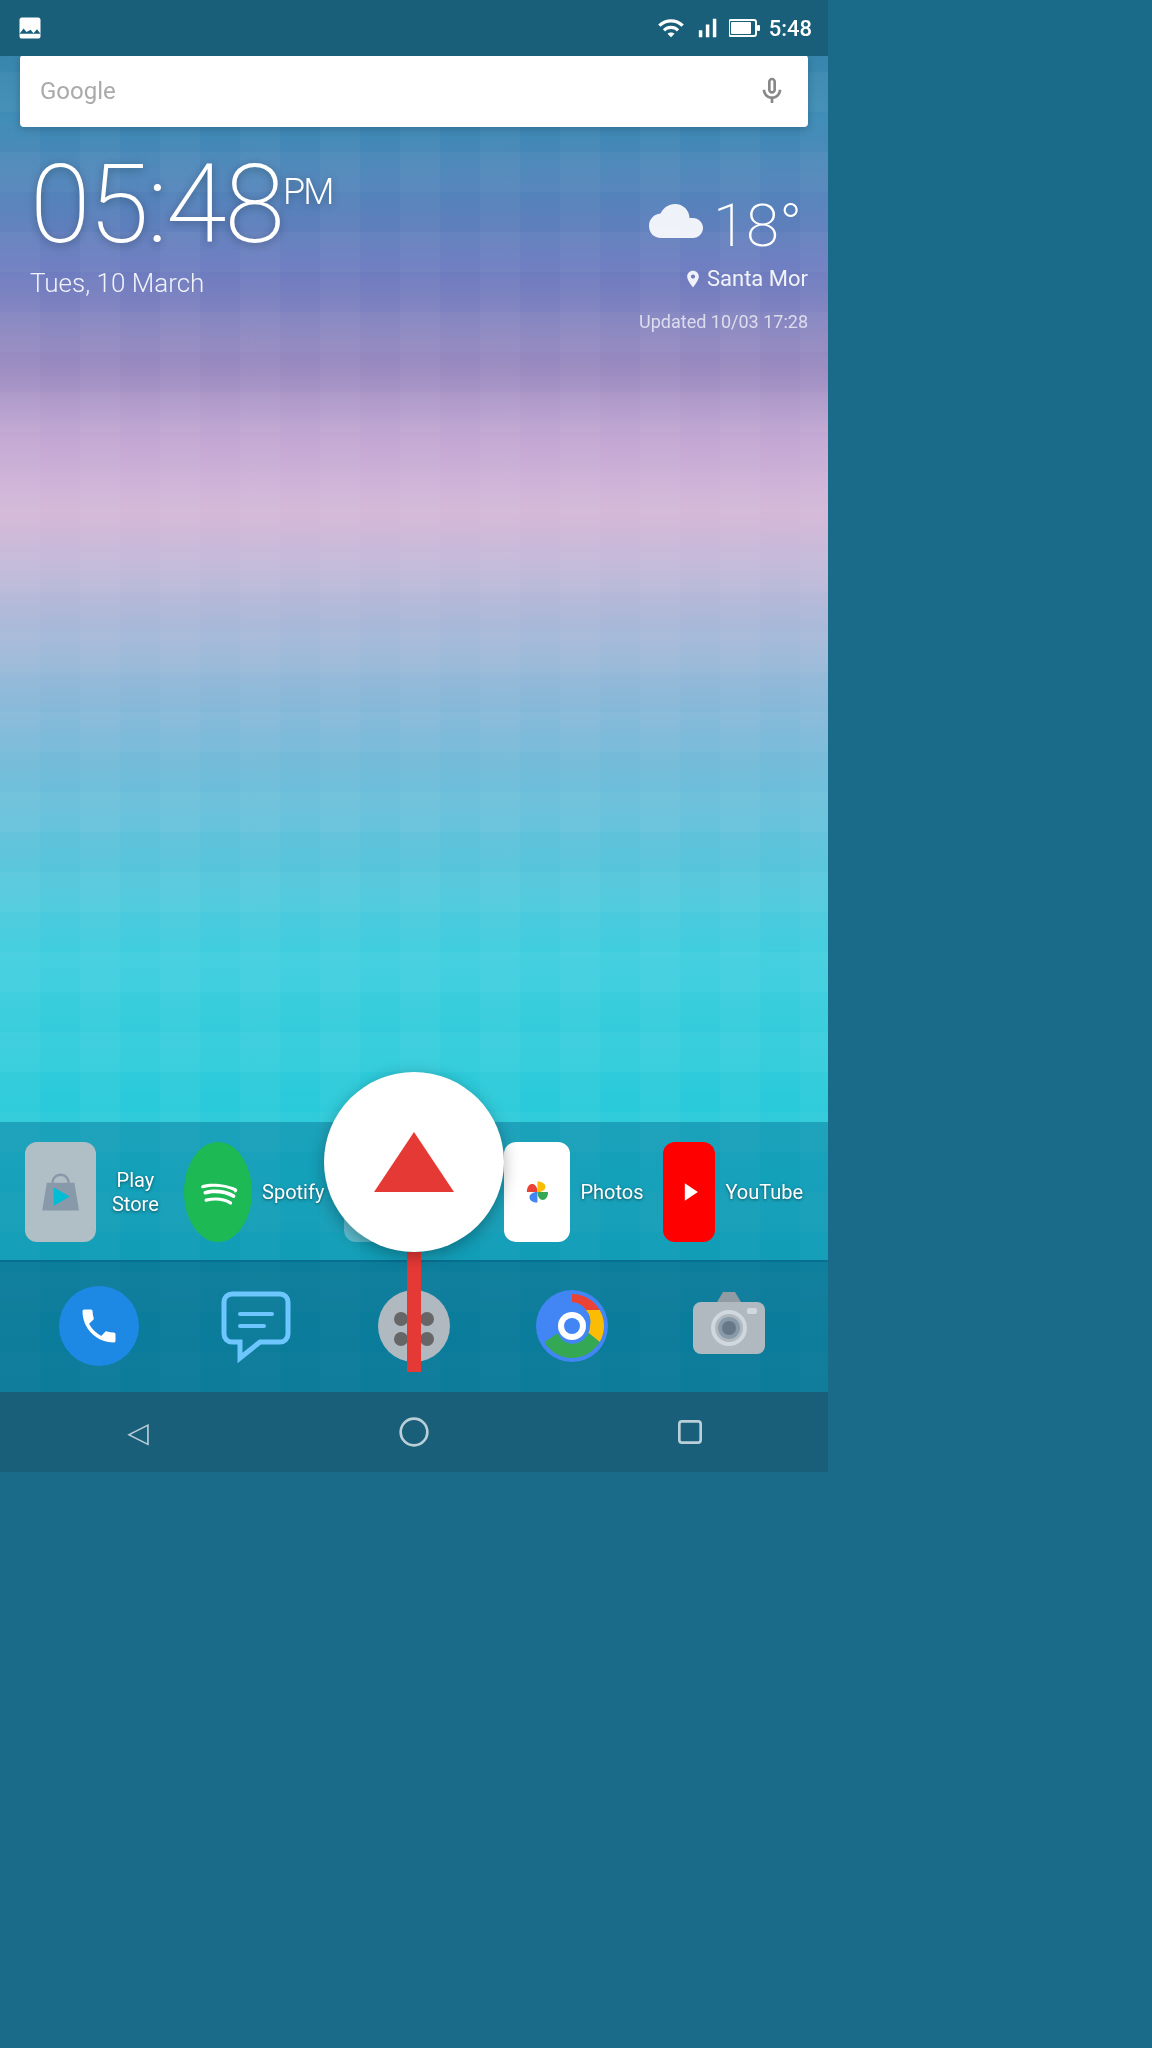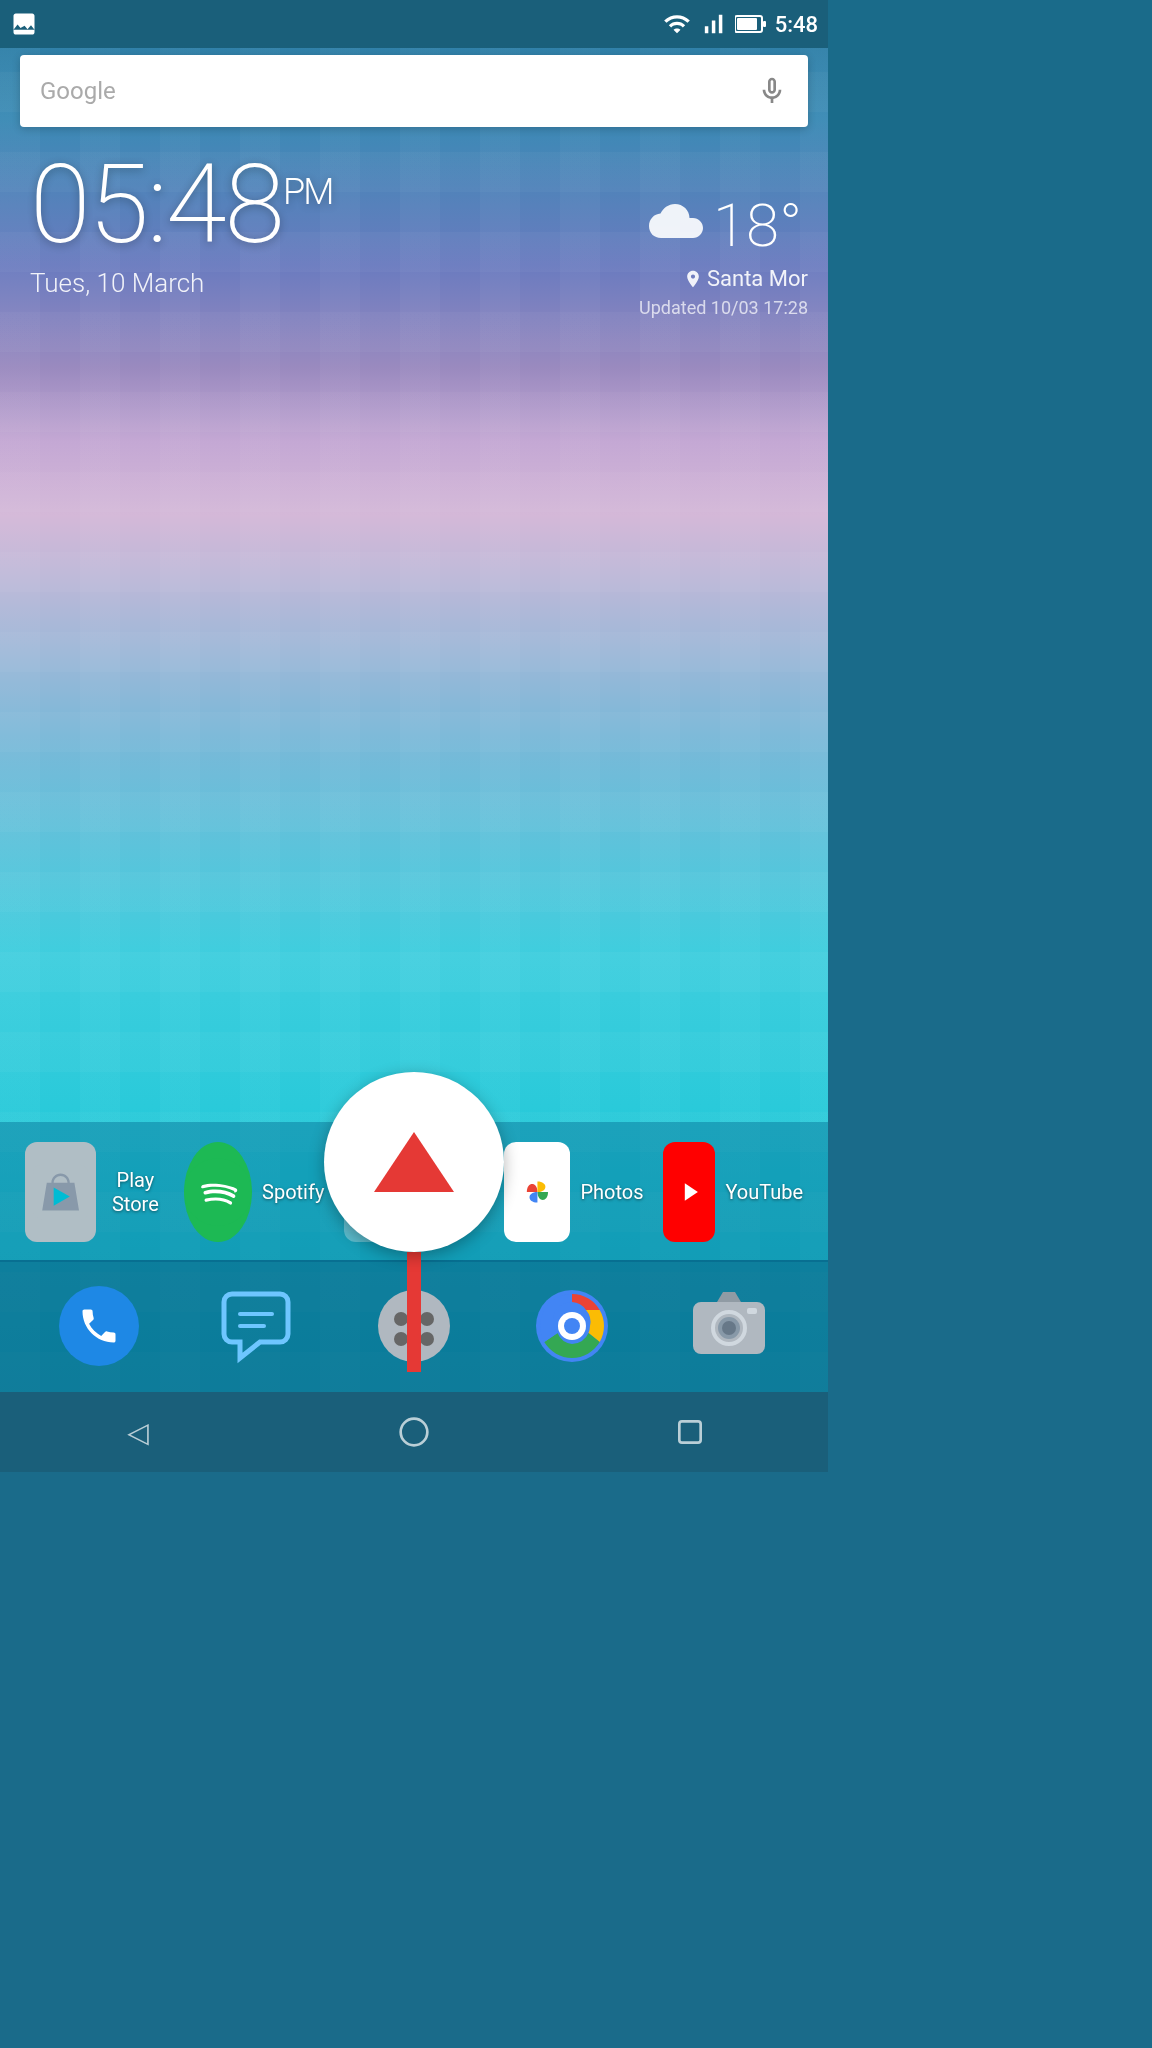--- a/index.html
+++ b/index.html
@@ -43,26 +43,26 @@
       top: 0; left: 0; right: 0; bottom: 0;
       background-image: 
         repeating-linear-gradient(0deg, rgba(255,255,255,0.03) 0px, rgba(255,255,255,0.03) 40px, transparent 40px, transparent 80px),
         repeating-linear-gradient(90deg, rgba(255,255,255,0.03) 0px, rgba(255,255,255,0.03) 40px, transparent 40px, transparent 80px);
     }
 
     
     .status-bar {
       position: absolute;
       top: 0; left: 0; right: 0;
-      height: 48px;
+      height: 56px;
       background: #1a5f7a;
       display: flex;
       align-items: center;
       justify-content: space-between;
-      padding: 0 10px;
+      padding: 0 16px;
       z-index: 100;
     }
 
     .status-left {
       display: flex;
       align-items: center;
       gap: 8px;
     }
 
     .status-right {
@@ -157,21 +157,21 @@
       justify-content: flex-end;
       gap: 4px;
       color: rgba(255,255,255,0.9);
       font-size: 22px;
       margin-top: 5px;
     }
 
     .weather-updated {
       color: rgba(255,255,255,0.7);
       font-size: 18px;
-      margin-top: 6px;
+      margin-top: 20px;
     }
 
     
     .app-row {
       position: absolute;
       bottom: 210px;
       left: 0; right: 0;
       display: flex;
       justify-content: space-around;
       align-items: flex-start;

